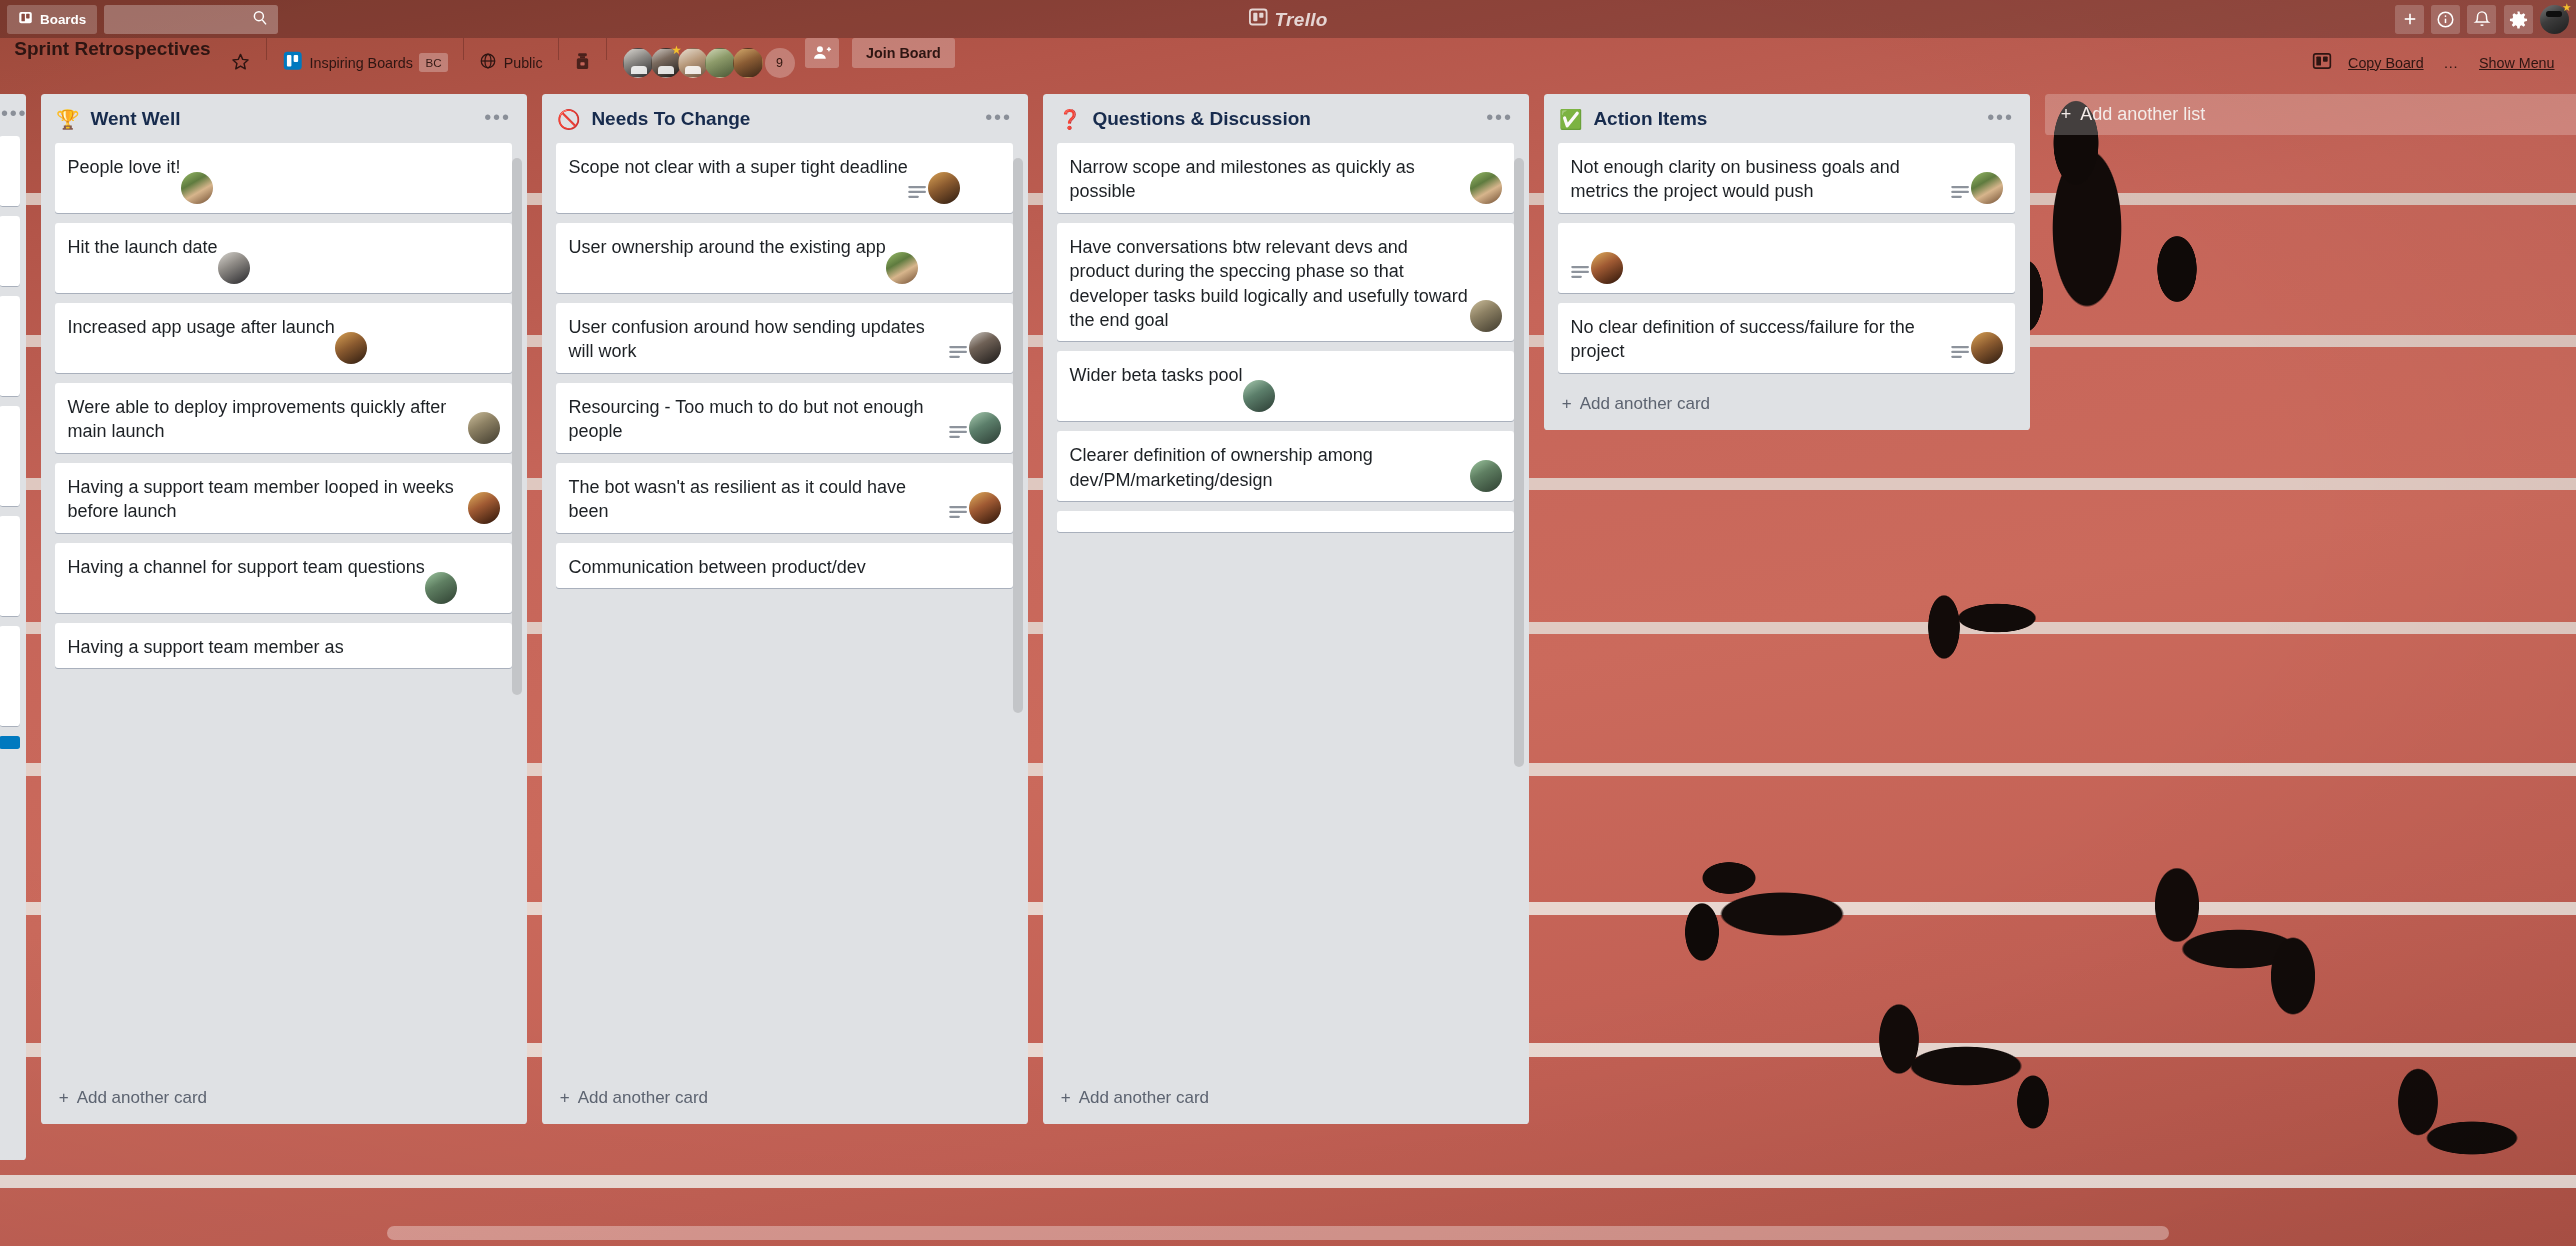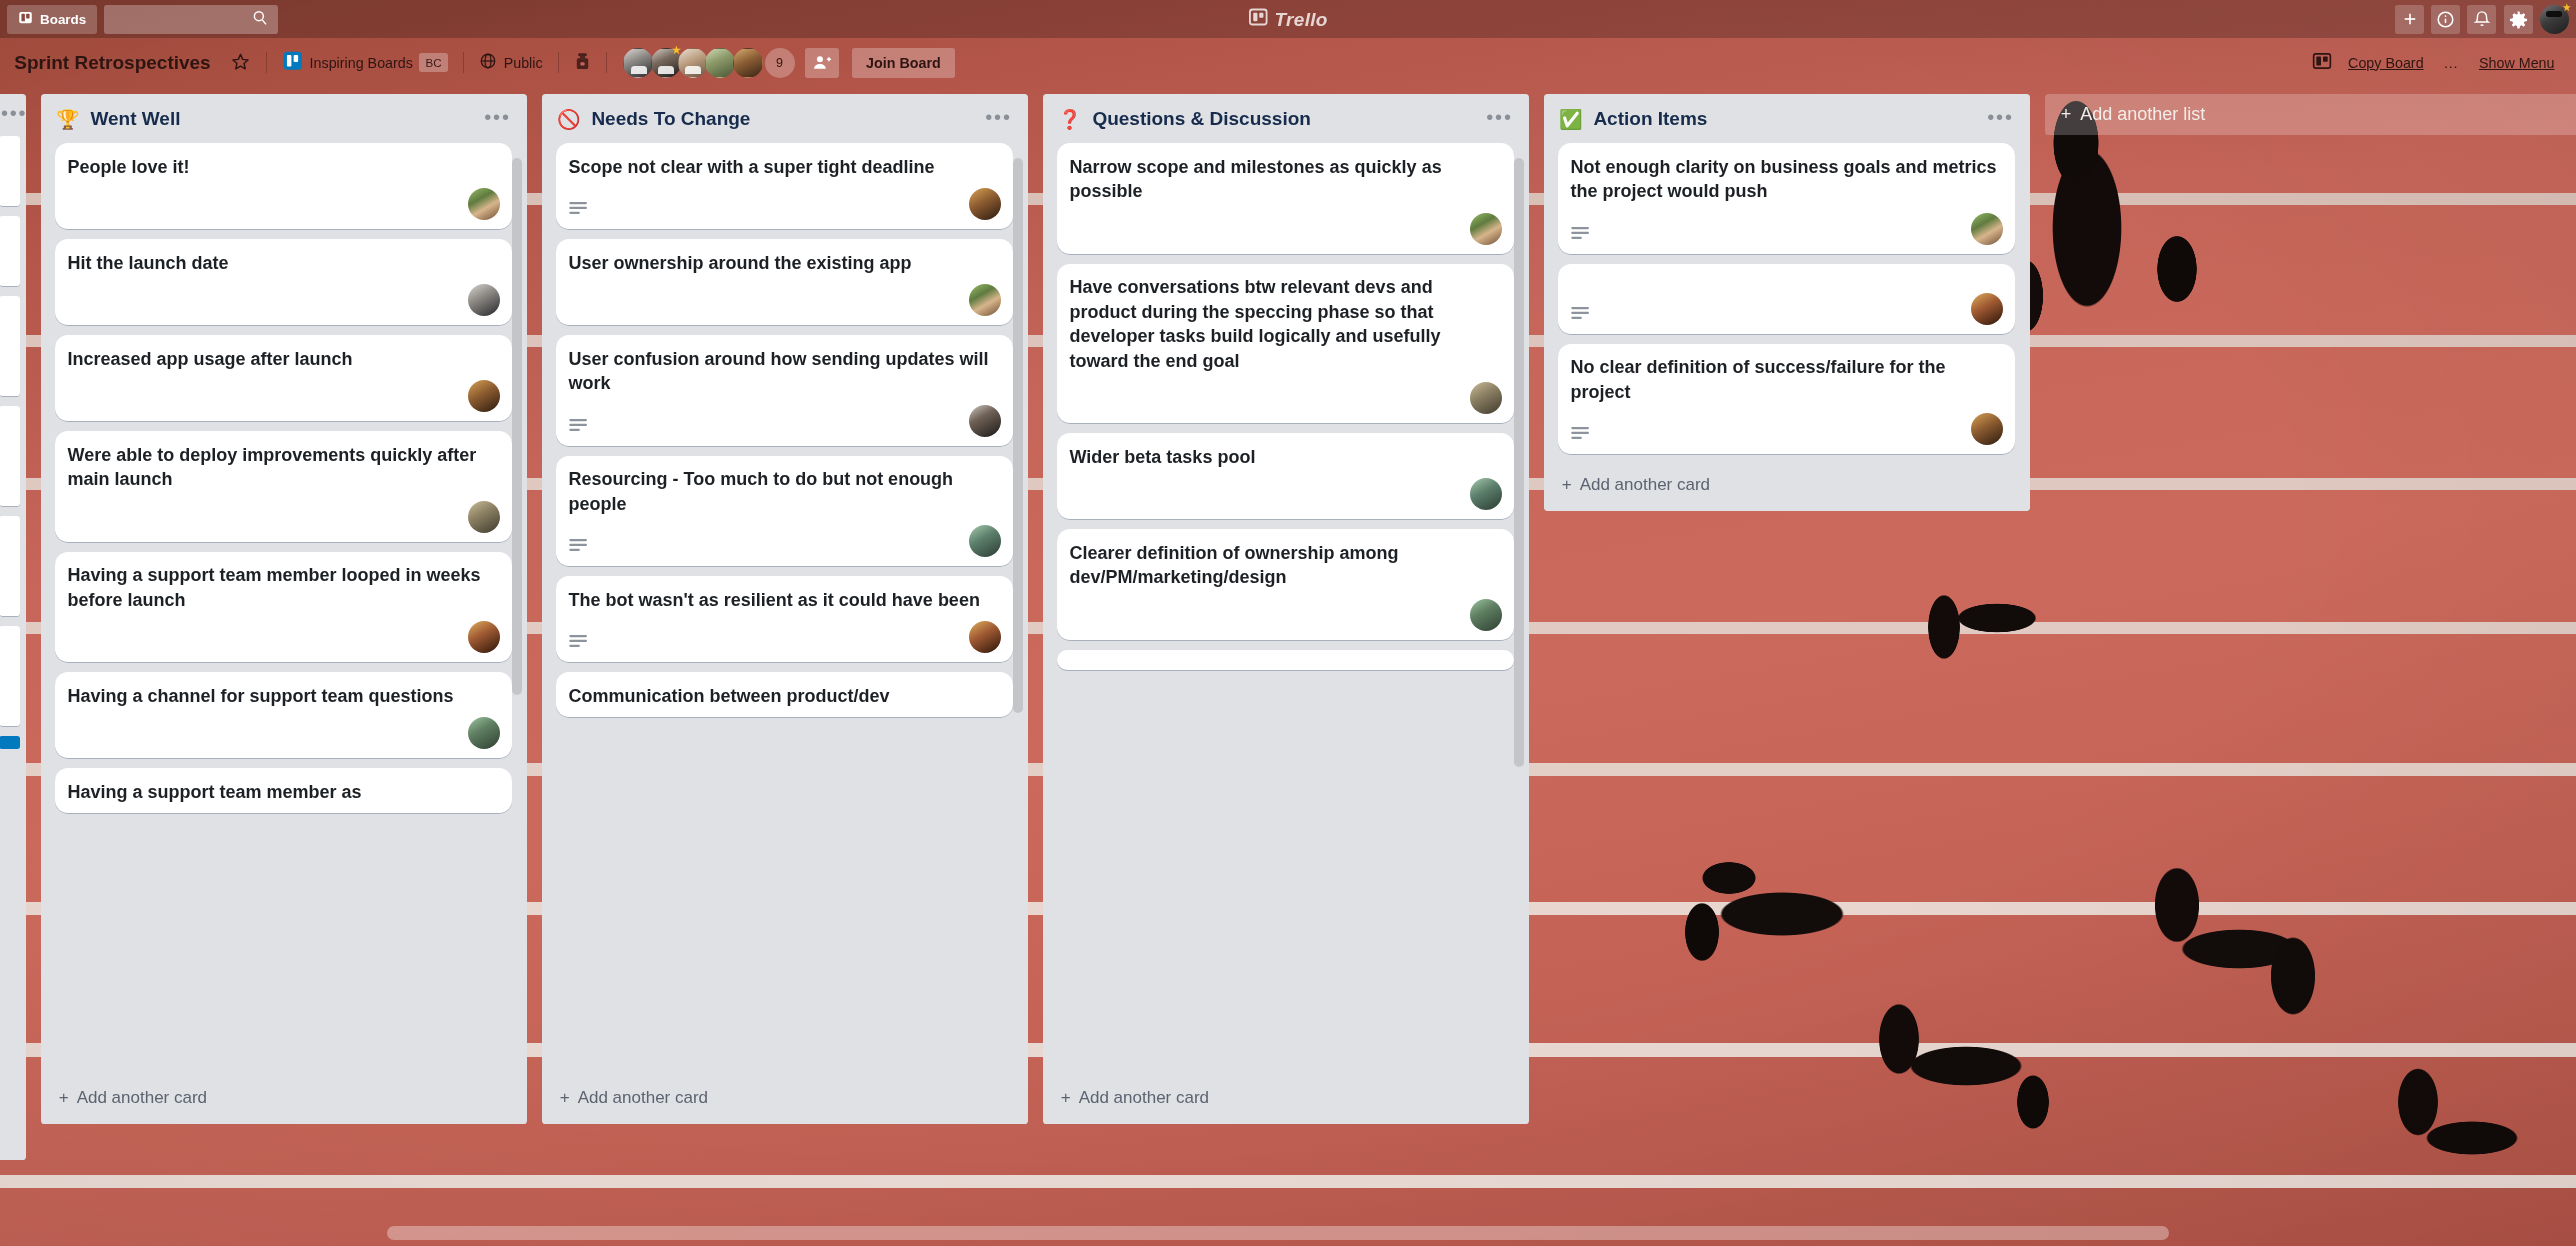--- a/index.html
+++ b/index.html
@@ -115,21 +115,21 @@
     width: 16px; height: 6.3px; border-radius: 2.7px; background: #0e0e0e;
   }
   .star-badge {
     position: absolute; right: -2.7px; top: -2.7px;
     font-size: 10.7px; line-height: 1; color: #f2c12e;
   }
 
   
   #board-header {
     position: absolute; top: 38px; left: 0; right: 0; height: 49px;
-    display: flex; align-items: center; padding: 0 14.3px;
+    display: flex; padding: 0 14.3px;
     color: #2b1512; z-index: 25;
   }
   #board-title {
     font-size: 19px; font-weight: bold; color: #2e1512;
     margin-right: 14.3px; cursor: pointer;
   }
   .bh-item {
     display: flex; align-items: center; gap: 6.3px;
     font-size: 14.3px; color: #2e1512; cursor: pointer;
     padding: 4.5px 6.3px; border-radius: 2.7px;
@@ -215,27 +215,27 @@
   }
   .list-dots {
     color: #8a8f98; font-size: 20px; letter-spacing: 1.8px;
     cursor: pointer; line-height: .5; padding-bottom: 5.4px;
   }
   .cards {
     padding: 0 14.3px; overflow: hidden;
     flex: 1; min-height: 0; position: relative;
   }
   .card {
-    background: #fff; border-radius: 13px;
+    background: #fff; border-radius: 3px;
     box-shadow: 0 0.9px 0 rgba(9,30,66,.25);
     padding: 11.6px 12.5px 9px 12.5px;
     margin-bottom: 10px;
     cursor: pointer;
     min-height: 70px;
-    display: flex; flex-direction: column; font-weight: bold;
+    display: flex; flex-direction: row;
   }
   .card-text {
     font-size: 18px; line-height: 1.36; color: #1d2125;
     word-wrap: break-word;
   }
   .card-badges {
     display: flex; align-items: flex-end;
     margin-top: auto; padding-top: 9px; min-height: 34px;
   }
   .desc-icon { flex: none; }

